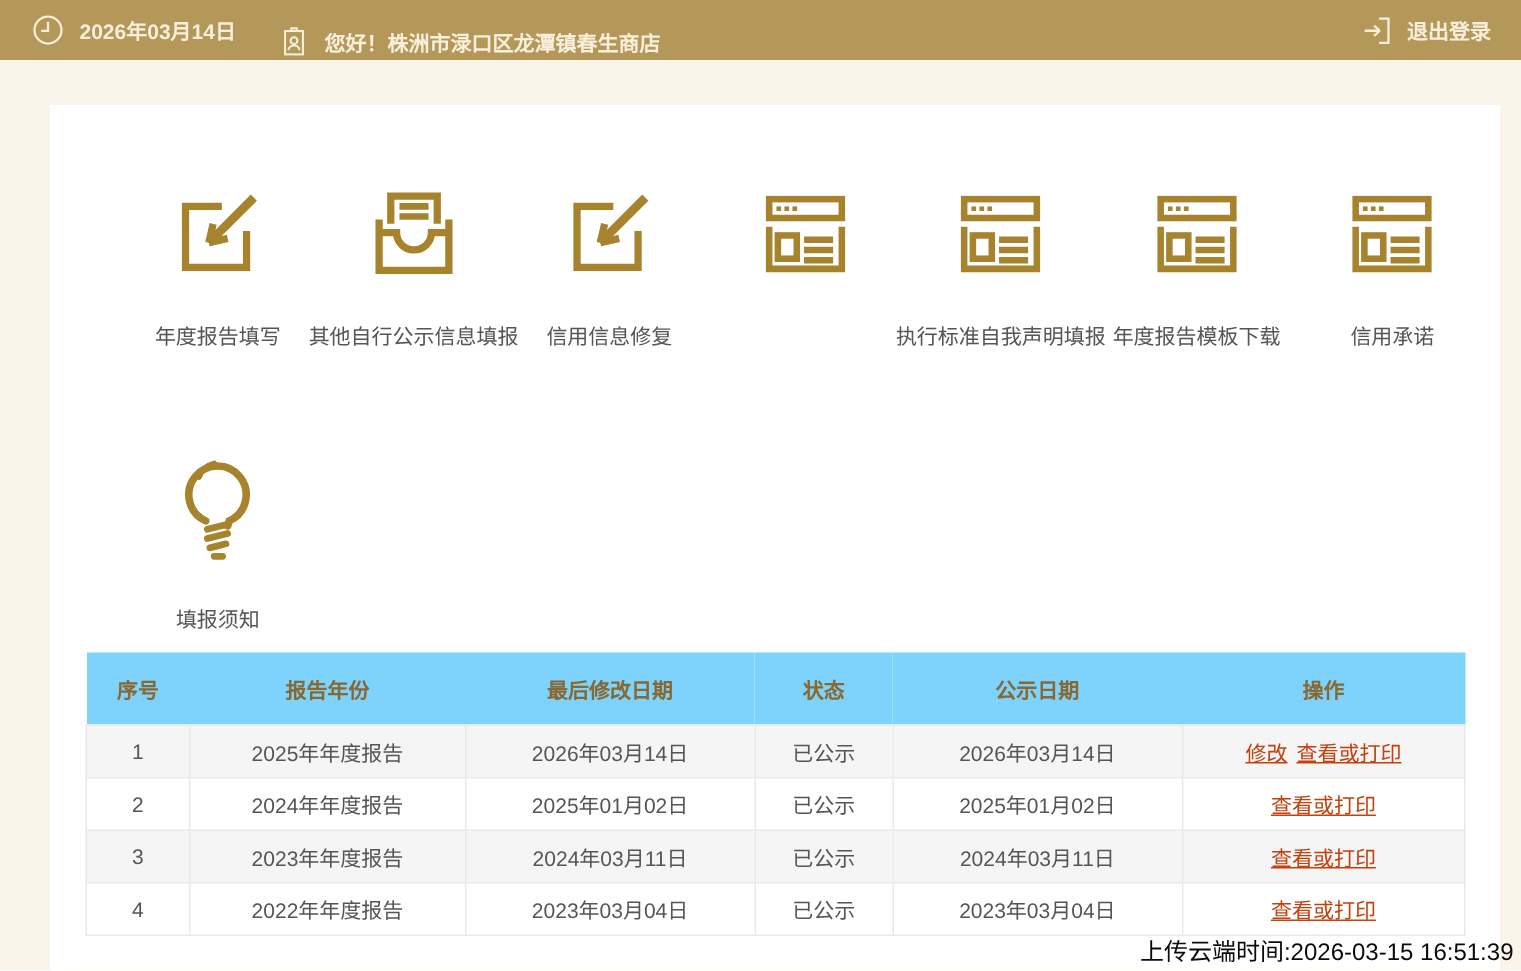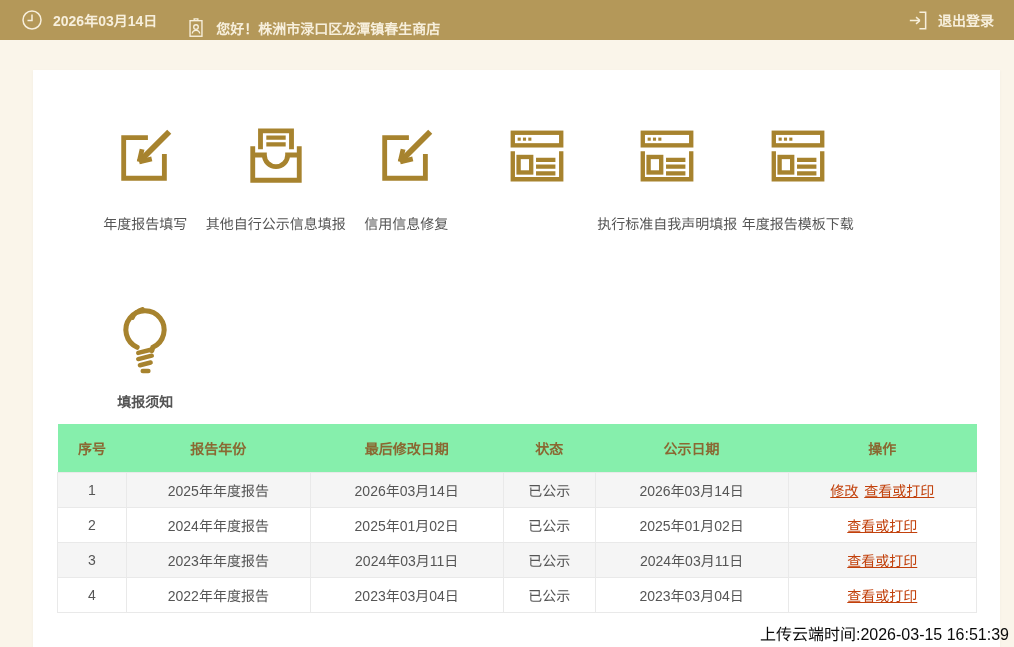--- a/index.html
+++ b/index.html
@@ -31,34 +31,34 @@
   .qa-item {
     width:130.5px; flex:none; display:flex; flex-direction:column;
     align-items:center; cursor:pointer;
   }
   .qa-icon { width:62px; height:62px; display:block; }
   .qa-label {
     margin-top:26px; font-size:14px; color:#555; white-space:nowrap;
   }
   .qa-row2 { margin-top:62px; }
   .qa-row2 .qa-icon { width:72px; height:82px; }
-  .qa-row2 .qa-label { margin-top:14px;font-weight:bold; }
+  .qa-row2 .qa-label { margin-top:25px; }
   
   .section-head {
     margin-top:48px; display:flex; align-items:center; gap:9px;
   }
   .section-marker { width:8px; height:18px; background:#7d4012; }
   .section-title { font-size:15px; color:#7b4a1d; font-weight:600; }
   
   table.report {
     width:920px; margin:13px auto 0 auto; border-collapse:collapse;
     font-size:14px; color:#555; table-layout:fixed;
   }
   table.report th {
-    background:#86efac; color:#8a6832; font-weight:600;
+    background:#7dd3fc; color:#8a6832; font-weight:600;
     height:48px; text-align:center;
   }
   table.report td {
     height:35px; text-align:center;
     border:1px solid #e9e9e9; background:#fff;
   }
   table.report tr:nth-child(odd) td { background:#f5f5f5; }
   a.op-link { color:#c2410c; text-decoration:underline; cursor:pointer; margin:0 3px; }
   
   .watermark {
@@ -185,20 +185,26 @@
       <svg class="qa-icon" viewBox="0 0 64 64">
           <use href="#sym-form-window"></use>
         </svg>
       <div class="qa-label">执行标准自我声明填报</div>
     </div>
     <div class="qa-item">
       <svg class="qa-icon" viewBox="0 0 64 64">
           <use href="#sym-form-window"></use>
         </svg>
       <div class="qa-label">年度报告模板下载</div>
+    </div>
+    <div class="qa-item">
+      <svg class="qa-icon" viewBox="0 0 64 64">
+          <use href="#sym-form-window"></use>
+        </svg>
+      <div class="qa-label">信用承诺</div>
     </div>
   </div>
 
   <div class="qa-row qa-row2">
     <div class="qa-item">
       <svg class="qa-icon" viewBox="0 0 64 72">
           <use href="#sym-lightbulb"></use>
         </svg>
       <div class="qa-label">填报须知</div>
     </div>

